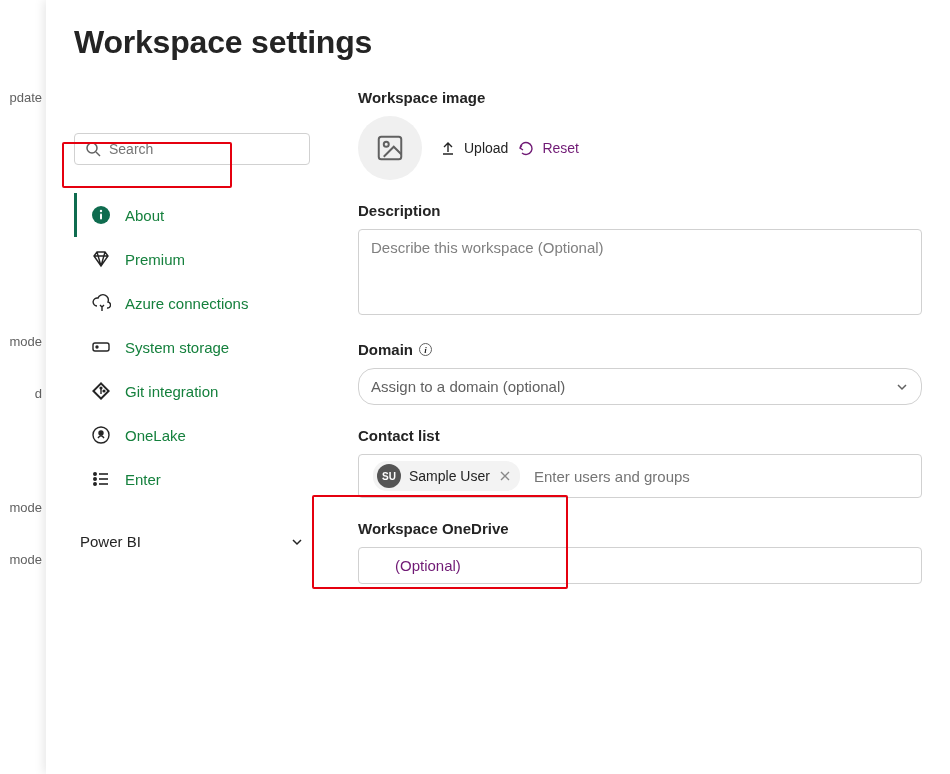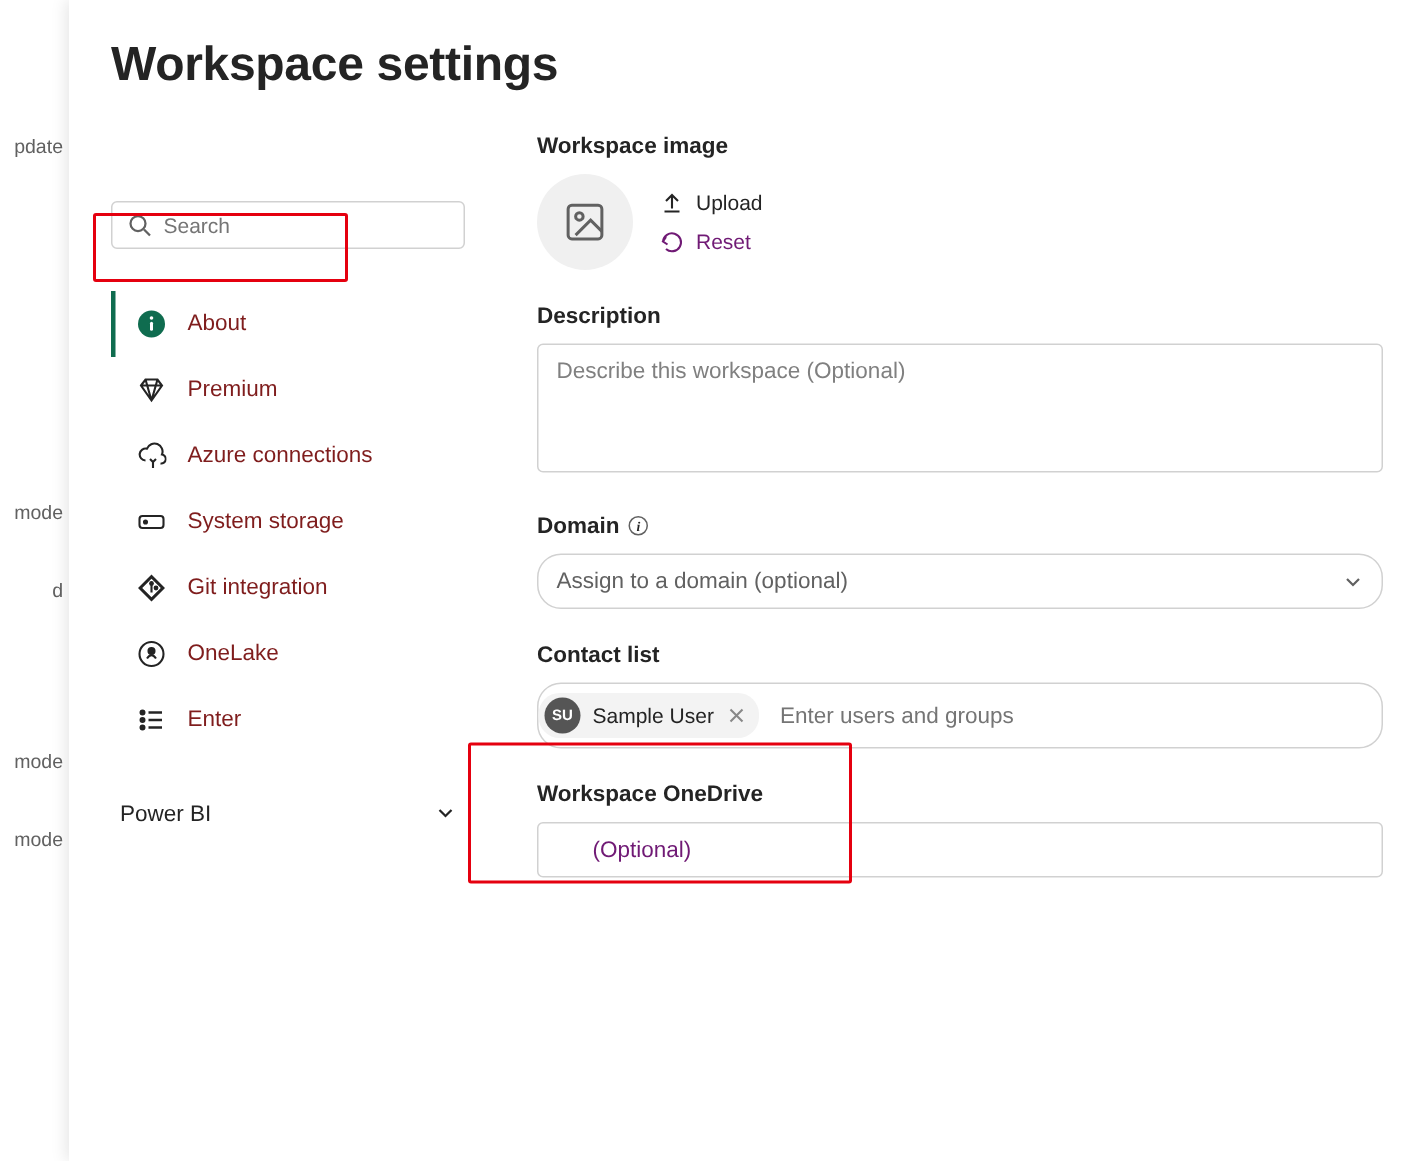--- a/index.html
+++ b/index.html
@@ -14,45 +14,45 @@
   .title { font-size: 32px; font-weight: 700; margin-bottom: 28px; letter-spacing: -.2px; }
 
   .layout { display: flex; gap: 48px; align-items: center; }
   .sidebar { width: 236px; flex: none; }
   .main { flex: 1; }
 
   .search { display: flex; align-items: center; gap: 8px; border: 1px solid #d1d1d1; border-radius: 4px; padding: 7px 10px; margin-bottom: 28px; color: #616161; }
   .search input { border: none; outline: none; font-size: 14px; flex: 1; background: transparent; }
   .search svg { width: 16px; height: 16px; color: #616161; }
 
-  .nav-item { display: flex; align-items: center; gap: 14px; padding: 12px 10px 12px 14px; font-size: 15px; cursor: pointer; border-left: 3px solid transparent; color: #7f1d1d; }
+  .nav-item { display: flex; align-items: center; gap: 14px; padding: 12px 10px 12px 14px; font-size: 15px; cursor: pointer; border-left: 3px solid transparent; color: #15803d; }
   .nav-item.active { border-left-color: #0f6c4f; }
   .nav-item .ico { width: 20px; height: 20px; display: flex; align-items: center; justify-content: center; color: #242424; }
   .nav-item.active .ico { color: #0f6c4f; }
 
   .hi-about { position: absolute; border: 2.5px solid #e5000f; border-radius: 2px; pointer-events: none; }
 
   .expander { display: flex; align-items: center; justify-content: space-between; padding: 14px 6px 12px 6px; font-size: 15px; font-weight: 400; cursor: pointer; margin-top: 18px; }
   .expander svg { width: 14px; height: 14px; }
 
   .sec-label { font-size: 15px; font-weight: 600; margin-bottom: 10px; display: flex; align-items: center; gap: 6px; }
 
   .img-row { display: flex; align-items: center; gap: 18px; margin-bottom: 22px; }
   .img-thumb { width: 64px; height: 64px; border-radius: 50%; background: #f0f0f0; display: flex; align-items: center; justify-content: center; color: #616161; }
-  .img-actions { display: flex; flex-direction: column; gap: 10px; }
+  .img-actions { display: flex; flex-direction: row; gap: 10px; }
   .img-act { display: flex; align-items: center; gap: 8px; font-size: 14px; cursor: pointer; }
   .img-act.disabled { color: #701a75; cursor: default; }
 
   .field { margin-bottom: 22px; }
   .txt { width: 100%; border: 1px solid #d1d1d1; border-radius: 4px; padding: 9px 12px; font-size: 15px; color: #242424; }
   .txt::placeholder { color: #808080; }
   textarea.txt { height: 86px; resize: none; }
   .select { display: flex; align-items: center; justify-content: space-between; border: 1px solid #d1d1d1; border-radius: 16px; padding: 9px 12px; font-size: 15px; color: #616161; cursor: pointer; }
 
-  .chipbox { display: flex; align-items: center; gap: 10px; border: 1px solid #d1d1d1; border-radius: 16px; padding: 6px 0; }
+  .chipbox { display: flex; align-items: center; gap: 10px; border: 1px solid #d1d1d1; border-radius: 4px; padding: 6px 14px; }
   .chip { display: flex; align-items: center; gap: 8px; background: #f3f3f3; border-radius: 14px; padding: 3px 8px 3px 4px; font-size: 14px; }
   .avatar { width: 24px; height: 24px; border-radius: 50%; background: #555; color: #fff; font-size: 10px; display: flex; align-items: center; justify-content: center; font-weight: 600; }
   .chip .x { width: 14px; height: 14px; color: #888; cursor: pointer; }
   .chipbox input { border: none; outline: none; font-size: 15px; flex: 1; background: transparent; padding: 4px; }
 
   .hi-contact { position: absolute; border: 2.5px solid #e5000f; border-radius: 2px; pointer-events: none; }
 
   .onedrive { border: 1px solid #d1d1d1; border-radius: 4px; padding: 9px 12px 9px 36px; font-size: 15px; color: #701a75; }
 
   .info-ico { width: 13px; height: 13px; border: 1px solid #616161; border-radius: 50%; display: inline-flex; align-items: center; justify-content: center; font-size: 9px; font-style: italic; font-family: serif; }

